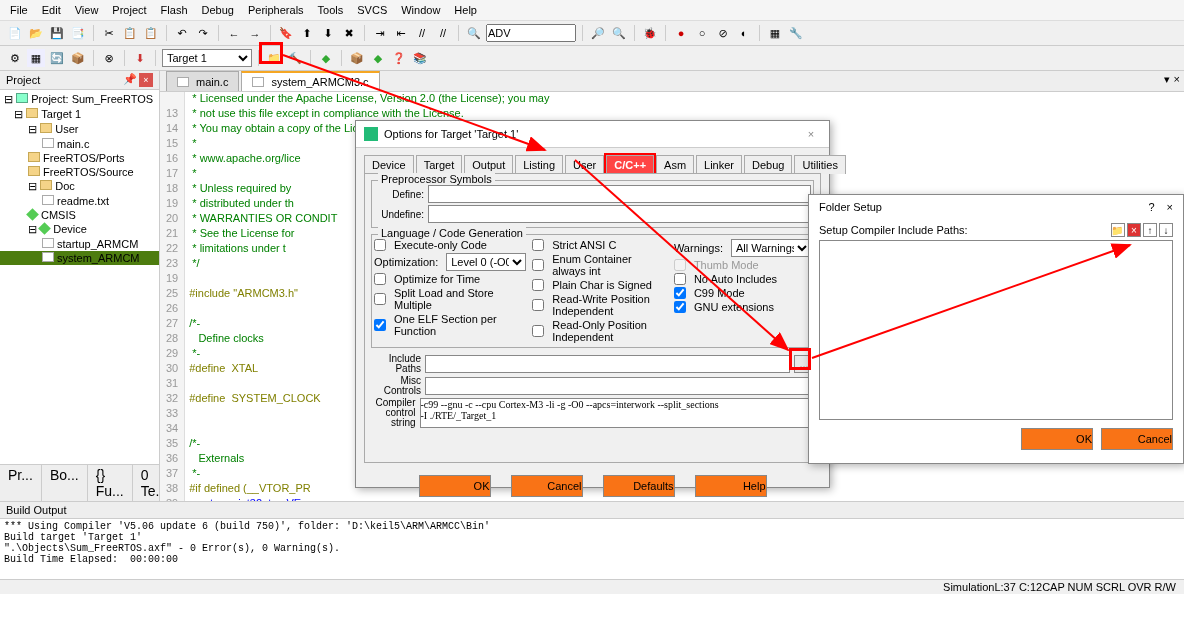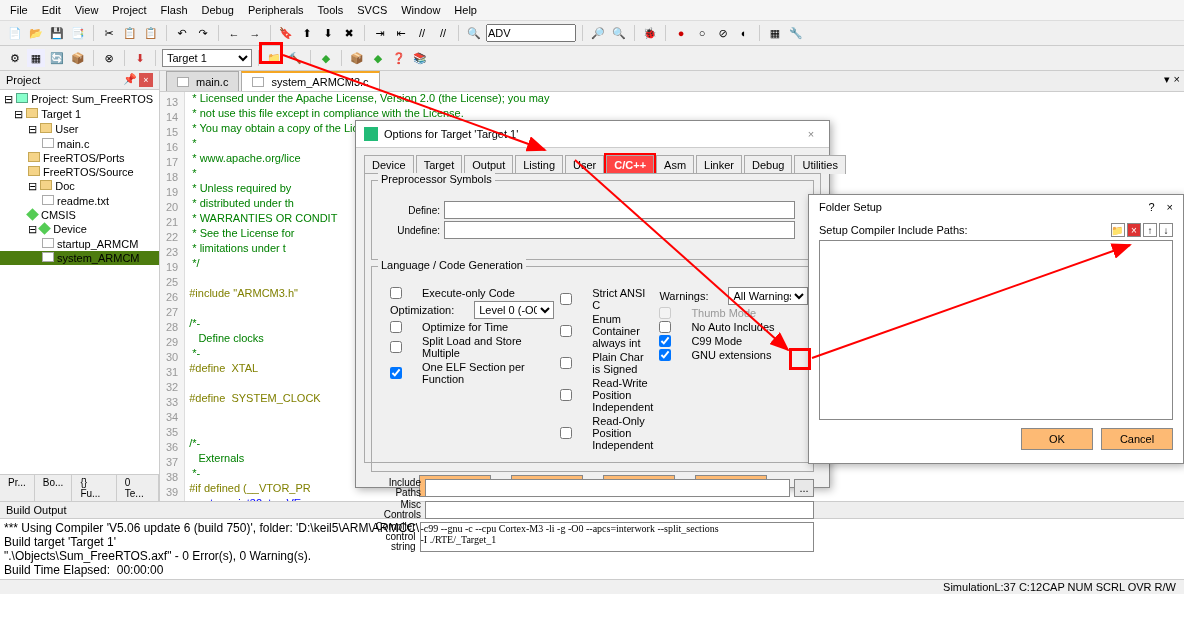--- a/index.html
+++ b/index.html
@@ -21,54 +21,54 @@
 .fold-ico { background: #f5d488; border: 1px solid #c7a856; }
 .file-ico { background: #fff; border: 1px solid #aaa; }
 .proj-ico { background: #8fc; border: 1px solid #5a8; }
 .diamond { background: #5c5; transform: rotate(45deg); width: 9px; height: 9px; display: inline-block; margin-right: 4px; }
 .indent-1 { padding-left: 14px; } .indent-2 { padding-left: 28px; } .indent-3 { padding-left: 42px; }
 .editor-area { flex: 1; display: flex; flex-direction: column; position: relative; }
 .file-tabs { display: flex; background: #eee; border-bottom: 1px solid #ccc; padding-left: 6px; }
 .file-tab { padding: 3px 10px; background: #ddd; border: 1px solid #aaa; border-bottom: none; margin-right: 2px; cursor: pointer; display: flex; align-items: center; gap: 4px; }
 .file-tab.active { background: #fff; border-top: 2px solid #f5a623; }
 .code-view { flex: 1; display: flex; font-family: Consolas, monospace; font-size: 12px; overflow: auto; }
-.gutter { background: #f4f4f4; color: #999; text-align: right; padding: 4px 6px; border-right: 1px solid #ddd; }
+.gutter { background: #f4f4f4; color: #999; text-align: right; padding: 15px 6px; border-right: 1px solid #ddd; }
 .gutter div { height: 15px; }
 .code { padding: 0 4px; white-space: pre; }
 .code div { height: 15px; }
 .c-comment { color: #008000; }
 .c-keyword { color: #0000ff; }
 .c-preproc { color: #808000; }
 .dock-tabs { display: flex; background: #eee; border-top: 1px solid #ccc; }
-.dock-tab { padding: 2px 8px; border-right: 1px solid #ccc; cursor: pointer; font-size: 10px; }
+.dock-tab { padding: 2px 8px; border-right: 1px solid #ccc; cursor: pointer; font-size: 14px; }
 .build-pane { border-top: 1px solid #ccc; }
-.build-out { font-family: Liberation Sans, sans-serif; font-size: 12px; padding: 2px 4px; height: 60px; white-space: pre; overflow: auto; }
+.build-out { font-family: Liberation Mono, monospace; font-size: 10px; padding: 2px 4px; height: 60px; white-space: pre; overflow: auto; }
 .status-bar { display: flex; justify-content: space-between; border-top: 1px solid #ccc; background: #f0f0f0; padding: 1px 8px; font-size: 10px; }
 .status-right { display: flex; }
 
 .dialog { position: absolute; background: #f0f0f0; border: 1px solid #888; box-shadow: 2px 2px 8px rgba(0,0,0,.3); }
 .options-dlg { left: 355px; top: 120px; width: 475px; height: 368px; }
 .dlg-title { background: #fff; padding: 6px 8px; display: flex; align-items: center; gap: 6px; border-bottom: 1px solid #ccc; }
 .dlg-title .ico-sq { width: 14px; height: 14px; background: #2b7; }
 .dlg-close { margin-left: auto; width: 20px; text-align: center; cursor: pointer; color: #888; }
 .dlg-tabs { display: flex; padding: 6px 8px 0 8px; gap: 2px; }
 .dlg-tab { padding: 3px 7px; border: 1px solid #aaa; background: #eee; cursor: pointer; border-bottom: none; position: relative; top: 1px; }
 .dlg-tab.active { background: #f44; color: #fff; font-weight: bold; outline: 2px solid red; }
 .dlg-body { margin: 0 8px 8px 8px; border: 1px solid #aaa; background: #f0f0f0; padding: 6px; height: 290px; position: relative; }
-.groupbox { border: 1px solid #aaa; padding: 18px; margin-bottom: 6px; position: relative; }
+.groupbox { border: 1px solid #aaa; padding: 2px; margin-bottom: 6px; position: relative; }
 .groupbox > .gb-title { position: absolute; top: -8px; left: 6px; background: #f0f0f0; padding: 0 3px; font-size: 11px; }
 .fld-row { display: flex; align-items: center; margin: 2px 0; gap: 4px; }
 .fld-label { width: 50px; text-align: right; font-size: 10px; }
 .fld-input { flex: 1; height: 18px; border: 1px solid #888; background: #fff; padding: 0 2px; font-size: 11px; }
 .opt-cols { display: flex; gap: 6px; }
 .opt-col { flex: 1; }
-.chk-row { display: flex; align-items: center; gap: 20px; margin: 2px 0; font-size: 11px; }
+.chk-row { display: flex; align-items: center; gap: 8px; margin: 2px 0; font-size: 11px; }
 .chk-row input { width: 12px; height: 12px; }
 .dlg-btns { display: flex; justify-content: center; gap: 20px; padding: 4px 0; }
-.btn { width: 72px; height: 22px; border: 1px solid #888; background: #fdba74; cursor: pointer; font-size: 11px; }
+.btn { width: 72px; height: 22px; border: 1px solid #888; background: #f97316; cursor: pointer; font-size: 11px; text-align: right; }
 .browse-btn { width: 20px; height: 18px; border: 1px solid #888; background: #e8e8e8; cursor: pointer; font-size: 11px; }
 .highlight-box { position: absolute; border: 3px solid red; pointer-events: none; }
 .arrow-line { position: absolute; pointer-events: none; }
 
 .folder-dlg { left: 808px; top: 194px; width: 376px; height: 270px; background: #fff; }
 .folder-dlg .dlg-title2 { padding: 6px 10px; display: flex; justify-content: space-between; align-items: center; }
 .folder-dlg .dlg-body2 { padding: 4px 10px; }
 .path-list { border: 1px solid #888; background: #fff; height: 180px; margin-top: 3px; }
 .small-ico { width: 14px; height: 14px; border: 1px solid #888; display: inline-flex; align-items: center; justify-content: center; cursor: pointer; font-size: 10px; }
 .red-x { background: #d33; color: #fff; }

